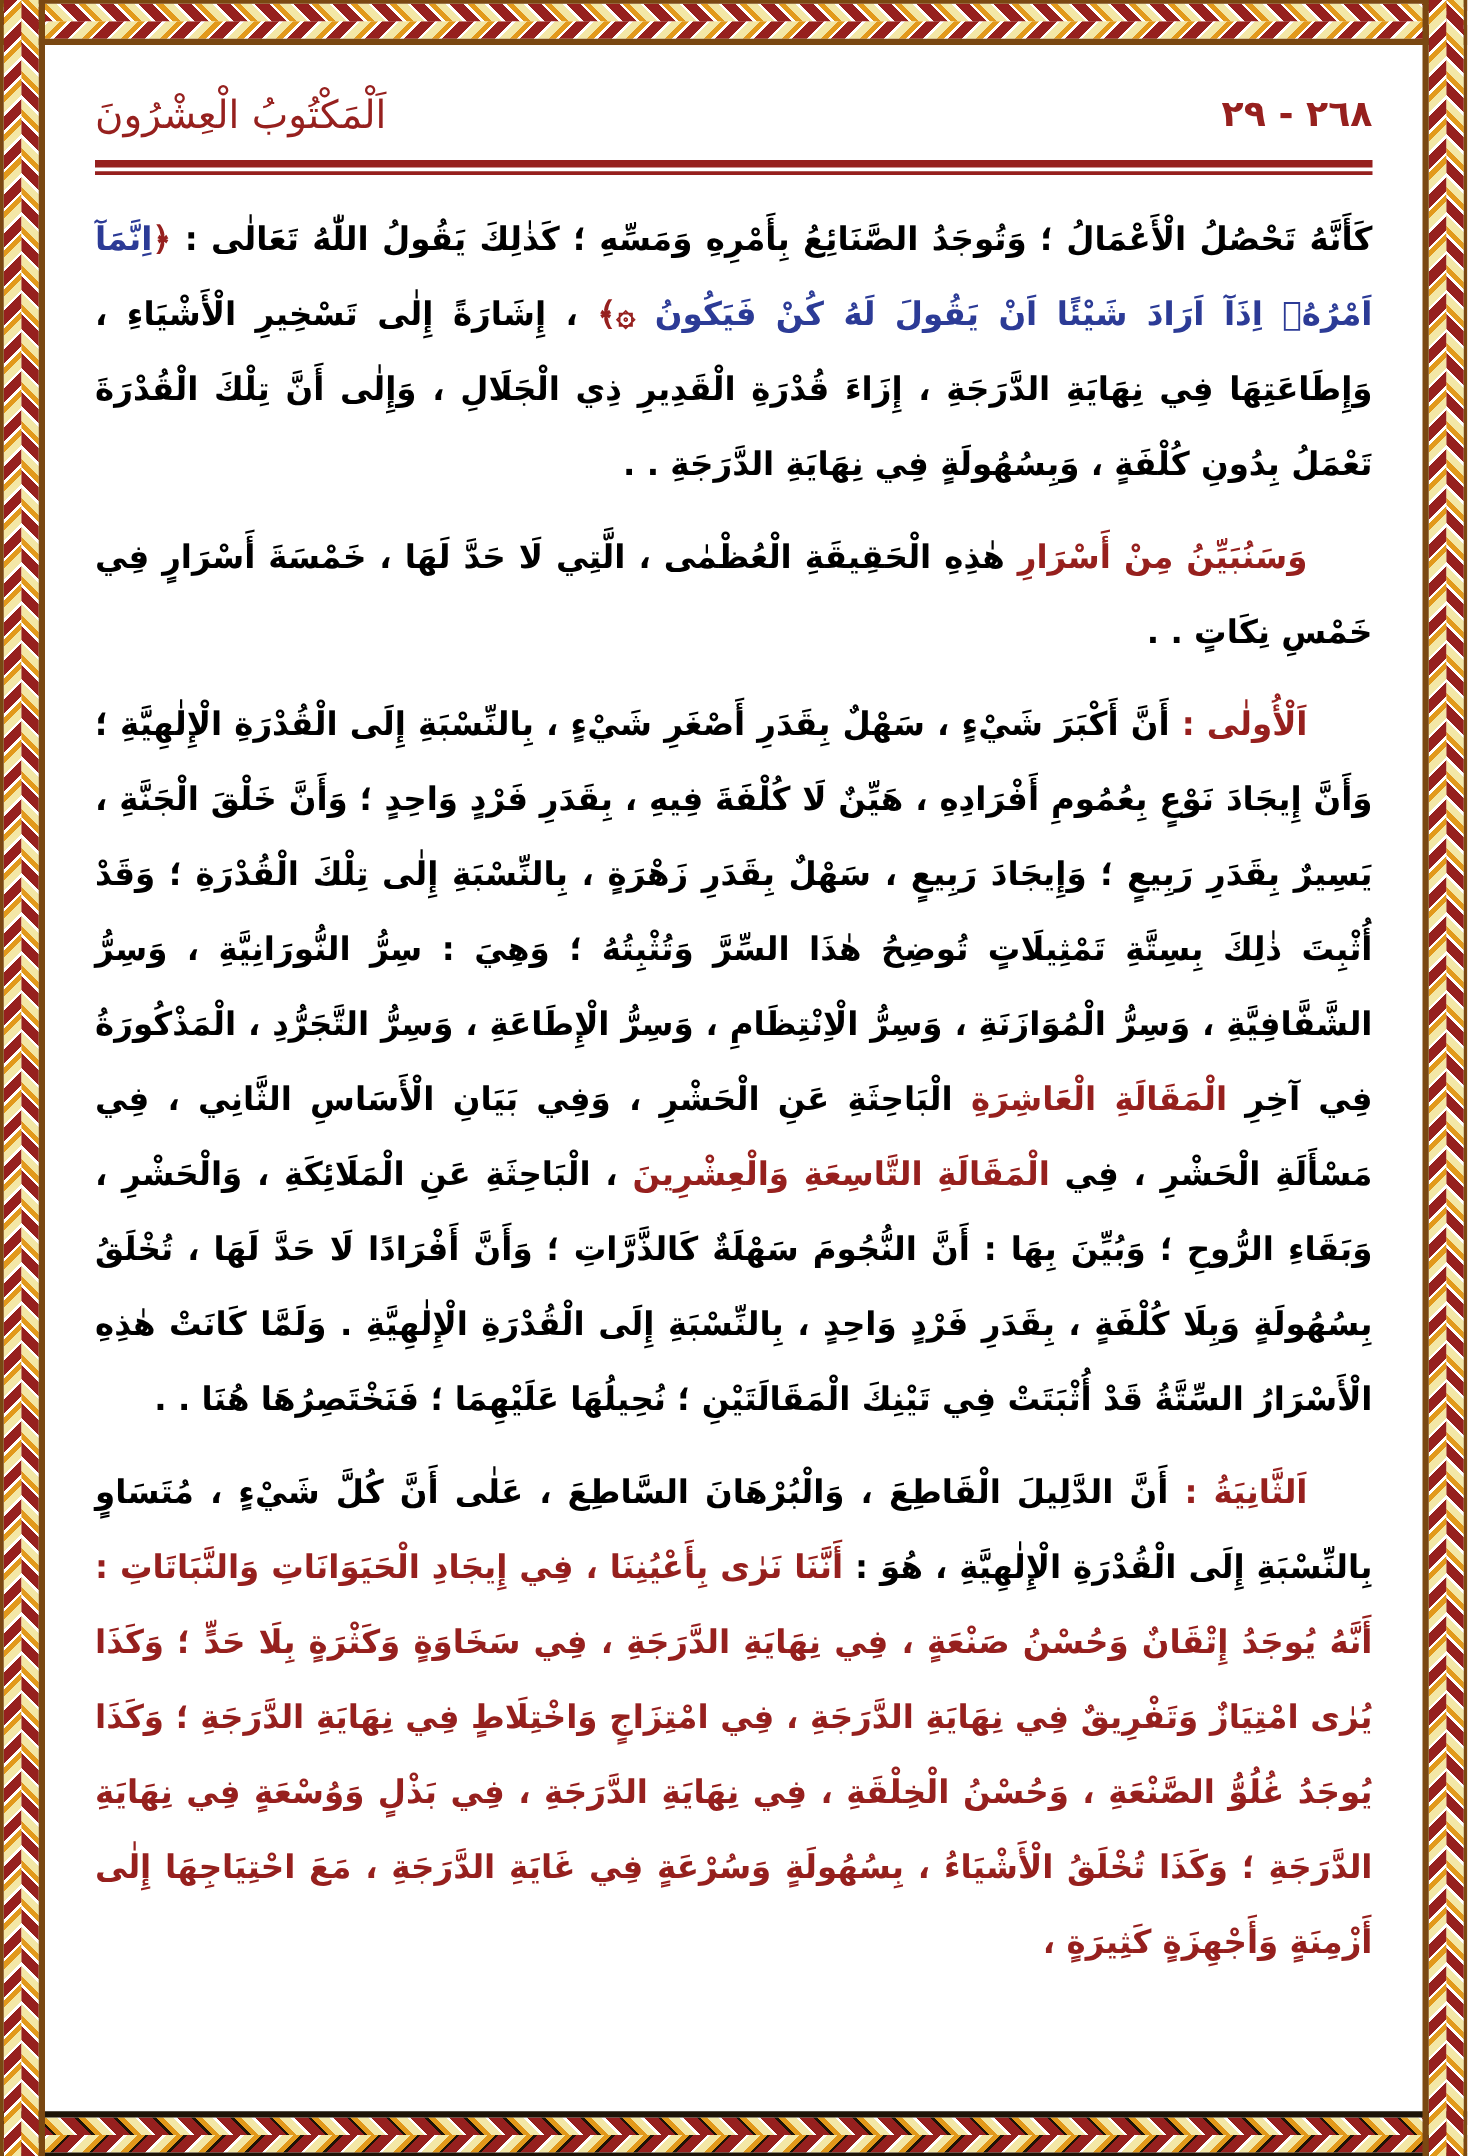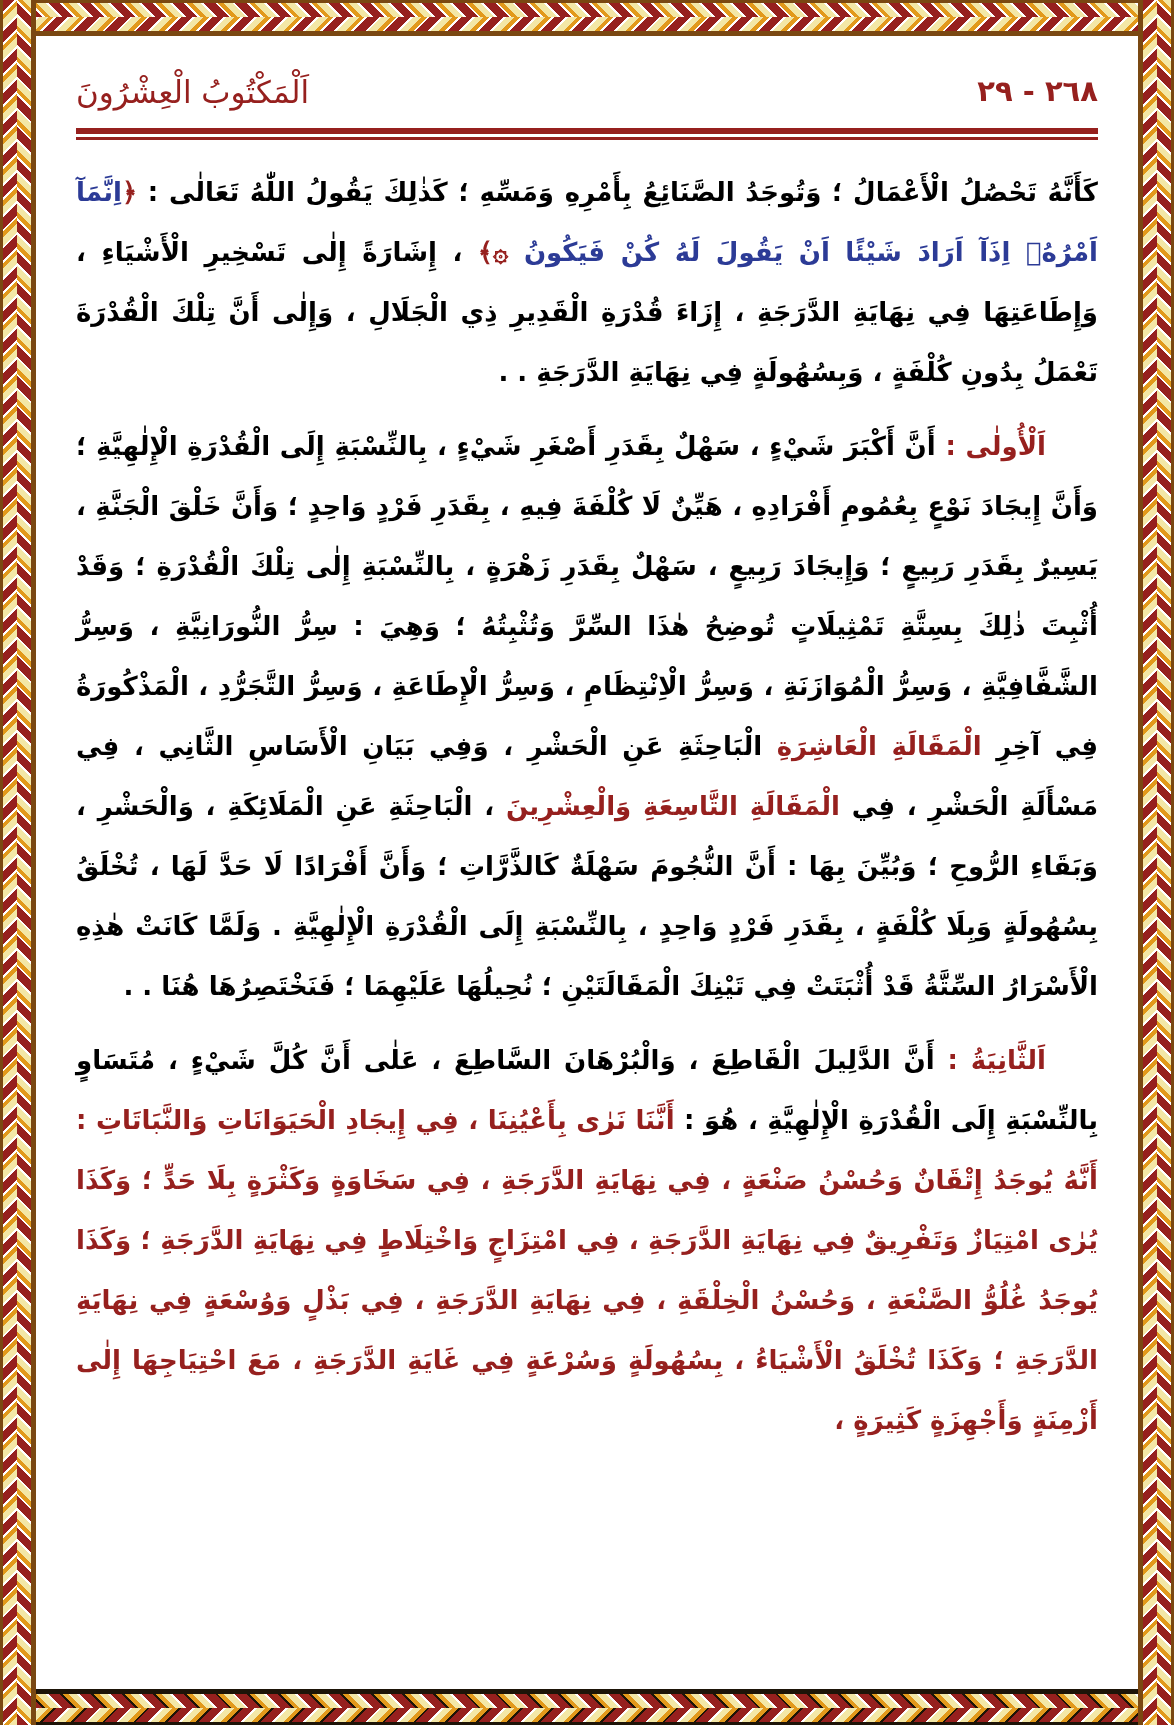--- a/index.html
+++ b/index.html
@@ -97,18 +97,19 @@
     <div class="header">
       <span class="page-number">٢٦٨ - ٢٩</span>
       <div class="title">اَلْمَكْتُوبُ الْعِشْرُونَ</div>
     </div>
 
     <div class="rule-thick"></div>
     <div class="rule-thin"></div>
 
     <div class="body-text">
         <p class="para"><span class="run-black">كَأَنَّهُ تَحْصُلُ الْأَعْمَالُ ؛ وَتُوجَدُ الصَّنَائِعُ بِأَمْرِهِ وَمَسِّهِ ؛ كَذٰلِكَ يَقُولُ اللّٰهُ تَعَالٰى : </span><span class="run-red">﴿</span><span class="run-blue">اِنَّمَآ اَمْرُهُۤ اِذَآ اَرَادَ شَيْئًا اَنْ يَقُولَ لَهُ كُنْ فَيَكُونُ</span><span class="run-red"> ۞﴾</span><span class="run-black"> ، إِشَارَةً إِلٰى تَسْخِيرِ الْأَشْيَاءِ ، وَإِطَاعَتِهَا فِي نِهَايَةِ الدَّرَجَةِ ، إِزَاءَ قُدْرَةِ الْقَدِيرِ ذِي الْجَلَالِ ، وَإِلٰى أَنَّ تِلْكَ الْقُدْرَةَ تَعْمَلُ بِدُونِ كُلْفَةٍ ، وَبِسُهُولَةٍ فِي نِهَايَةِ الدَّرَجَةِ . .</span></p>
+        <p class="para indent"><span class="run-red">وَسَنُبَيِّنُ مِنْ أَسْرَارِ </span><span class="run-black">هٰذِهِ الْحَقِيقَةِ الْعُظْمٰى ، الَّتِي لَا حَدَّ لَهَا ، خَمْسَةَ أَسْرَارٍ فِي خَمْسِ نِكَاتٍ . .</span></p>
         <p class="para indent"><span class="run-red">اَلْأُولٰى : </span><span class="run-black">أَنَّ أَكْبَرَ شَيْءٍ ، سَهْلٌ بِقَدَرِ أَصْغَرِ شَيْءٍ ، بِالنِّسْبَةِ إِلَى الْقُدْرَةِ الْإِلٰهِيَّةِ ؛ وَأَنَّ إِيجَادَ نَوْعٍ بِعُمُومِ أَفْرَادِهِ ، هَيِّنٌ لَا كُلْفَةَ فِيهِ ، بِقَدَرِ فَرْدٍ وَاحِدٍ ؛ وَأَنَّ خَلْقَ الْجَنَّةِ ، يَسِيرٌ بِقَدَرِ رَبِيعٍ ؛ وَإِيجَادَ رَبِيعٍ ، سَهْلٌ بِقَدَرِ زَهْرَةٍ ، بِالنِّسْبَةِ إِلٰى تِلْكَ الْقُدْرَةِ ؛ وَقَدْ أُثْبِتَ ذٰلِكَ بِسِتَّةِ تَمْثِيلَاتٍ تُوضِحُ هٰذَا السِّرَّ وَتُثْبِتُهُ ؛ وَهِيَ : سِرُّ النُّورَانِيَّةِ ، وَسِرُّ الشَّفَّافِيَّةِ ، وَسِرُّ الْمُوَازَنَةِ ، وَسِرُّ الْاِنْتِظَامِ ، وَسِرُّ الْإِطَاعَةِ ، وَسِرُّ التَّجَرُّدِ ، الْمَذْكُورَةُ فِي آخِرِ </span><span class="run-red">الْمَقَالَةِ الْعَاشِرَةِ</span><span class="run-black"> الْبَاحِثَةِ عَنِ الْحَشْرِ ، وَفِي بَيَانِ الْأَسَاسِ الثَّانِي ، فِي مَسْأَلَةِ الْحَشْرِ ، فِي </span><span class="run-red">الْمَقَالَةِ التَّاسِعَةِ وَالْعِشْرِينَ</span><span class="run-black"> ، الْبَاحِثَةِ عَنِ الْمَلَائِكَةِ ، وَالْحَشْرِ ، وَبَقَاءِ الرُّوحِ ؛ وَبُيِّنَ بِهَا : أَنَّ النُّجُومَ سَهْلَةٌ كَالذَّرَّاتِ ؛ وَأَنَّ أَفْرَادًا لَا حَدَّ لَهَا ، تُخْلَقُ بِسُهُولَةٍ وَبِلَا كُلْفَةٍ ، بِقَدَرِ فَرْدٍ وَاحِدٍ ، بِالنِّسْبَةِ إِلَى الْقُدْرَةِ الْإِلٰهِيَّةِ . وَلَمَّا كَانَتْ هٰذِهِ الْأَسْرَارُ السِّتَّةُ قَدْ أُثْبَتَتْ فِي تَيْنِكَ الْمَقَالَتَيْنِ ؛ نُحِيلُهَا عَلَيْهِمَا ؛ فَنَخْتَصِرُهَا هُنَا . .</span></p>
         <p class="para indent"><span class="run-red">اَلثَّانِيَةُ : </span><span class="run-black">أَنَّ الدَّلِيلَ الْقَاطِعَ ، وَالْبُرْهَانَ السَّاطِعَ ، عَلٰى أَنَّ كُلَّ شَيْءٍ ، مُتَسَاوٍ بِالنِّسْبَةِ إِلَى الْقُدْرَةِ الْإِلٰهِيَّةِ ، هُوَ : </span><span class="run-red">أَنَّنَا نَرٰى بِأَعْيُنِنَا ، فِي إِيجَادِ الْحَيَوَانَاتِ وَالنَّبَاتَاتِ : أَنَّهُ يُوجَدُ إِتْقَانٌ وَحُسْنُ صَنْعَةٍ ، فِي نِهَايَةِ الدَّرَجَةِ ، فِي سَخَاوَةٍ وَكَثْرَةٍ بِلَا حَدٍّ ؛ وَكَذَا يُرٰى امْتِيَازٌ وَتَفْرِيقٌ فِي نِهَايَةِ الدَّرَجَةِ ، فِي امْتِزَاجٍ وَاخْتِلَاطٍ فِي نِهَايَةِ الدَّرَجَةِ ؛ وَكَذَا يُوجَدُ غُلُوُّ الصَّنْعَةِ ، وَحُسْنُ الْخِلْقَةِ ، فِي نِهَايَةِ الدَّرَجَةِ ، فِي بَذْلٍ وَوُسْعَةٍ فِي نِهَايَةِ الدَّرَجَةِ ؛ وَكَذَا تُخْلَقُ الْأَشْيَاءُ ، بِسُهُولَةٍ وَسُرْعَةٍ فِي غَايَةِ الدَّرَجَةِ ، مَعَ احْتِيَاجِهَا إِلٰى أَزْمِنَةٍ وَأَجْهِزَةٍ كَثِيرَةٍ ،</span></p>
       </div>
 
   </div>
 </div>
 
 </body></html>

